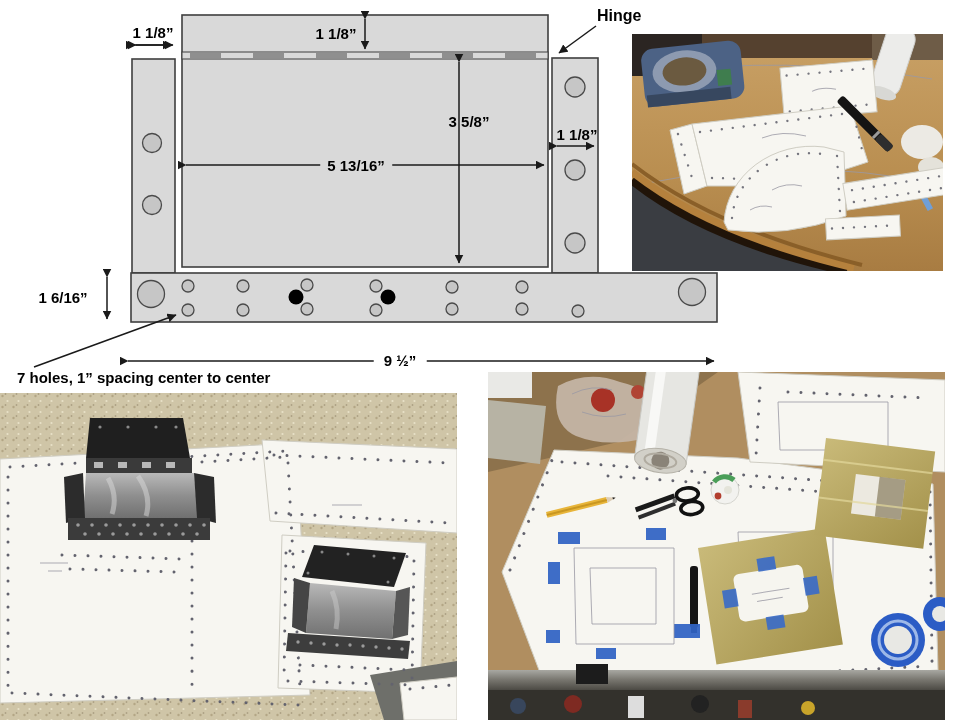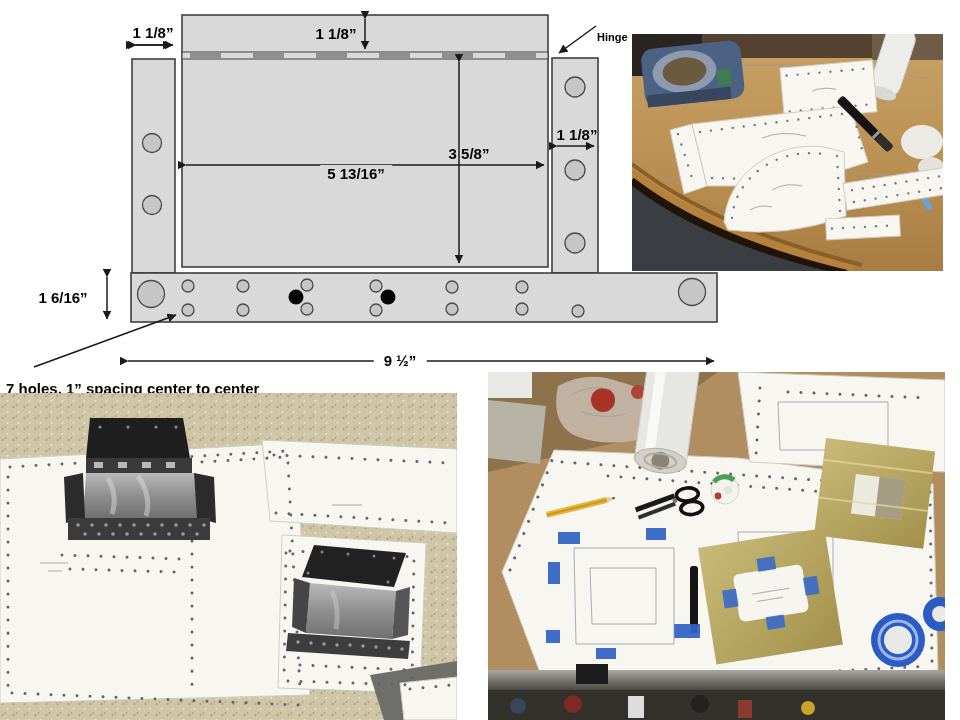--- a/index.html
+++ b/index.html
@@ -85,27 +85,27 @@
       <line class="dim" x1="186" y1="165" x2="544" y2="165" marker-start="url(#ah)" marker-end="url(#ah)"></line>
       <line class="dim" x1="107" y1="277" x2="107" y2="319" marker-start="url(#ah)" marker-end="url(#ah)"></line>
       <line class="dim" x1="128" y1="361" x2="714" y2="361" marker-start="url(#ah)" marker-end="url(#ah)"></line>
       <line class="dim" x1="596" y1="26" x2="559" y2="53" marker-end="url(#ah)"></line>
       <line class="dim" x1="34" y1="367" x2="176" y2="315" marker-end="url(#ah)"></line>
     </g>
   </svg>
 
   <div class="lbl ctr" style="left:153px;top:24px;">1 1/8”</div>
   <div class="lbl ctr" style="left:336px;top:25px;">1 1/8”</div>
-  <div class="lbl" style="left:597px;top:29px;font-size:11px;">Hinge</div>
+  <div class="lbl" style="left:597px;top:7px;font-size:16px;">Hinge</div>
   <div class="lbl ctr" style="left:577px;top:126px;">1 1/8”</div>
-  <div class="lbl ctr" style="left:469px;top:113px;margin-top:32px;">3 5/8”</div>
-  <div class="lbl ctr" style="left:356px;top:157px;background:var(--plate-fill);padding:0 7px;margin-top:8px;">5 13/16”</div>
+  <div class="lbl ctr" style="left:469px;top:113px;">3 5/8”</div>
+  <div class="lbl ctr" style="left:356px;top:157px;background:var(--plate-fill);padding:0 7px;">5 13/16”</div>
   <div class="lbl ctr" style="left:63px;top:289px;">1 6/16”</div>
   <div class="lbl ctr" style="left:400px;top:352px;background:#fff;padding:0 10px;text-align:center;">9 ½”</div>
-  <div class="lbl" style="left:6px;top:369px;margin-top:11px;">7 holes, 1” spacing center to center</div>
+  <div class="lbl" style="left:17px;top:369px;">7 holes, 1” spacing center to center</div>
 
   <svg class="abs" style="left:632px;top:34px" width="311" height="237" viewBox="0 0 311 237">
     <defs>
       <linearGradient id="wood" x1="0" y1="0" x2="0" y2="1">
         <stop offset="0" stop-color="#c9a166"></stop>
           <stop offset="0.6" stop-color="#b98e50"></stop>
           <stop offset="1" stop-color="#a87c42"></stop>
       </linearGradient>
       <linearGradient id="steelA" x1="0" y1="0" x2="0" y2="1">
         <stop offset="0" stop-color="#b5b5b5"></stop>

